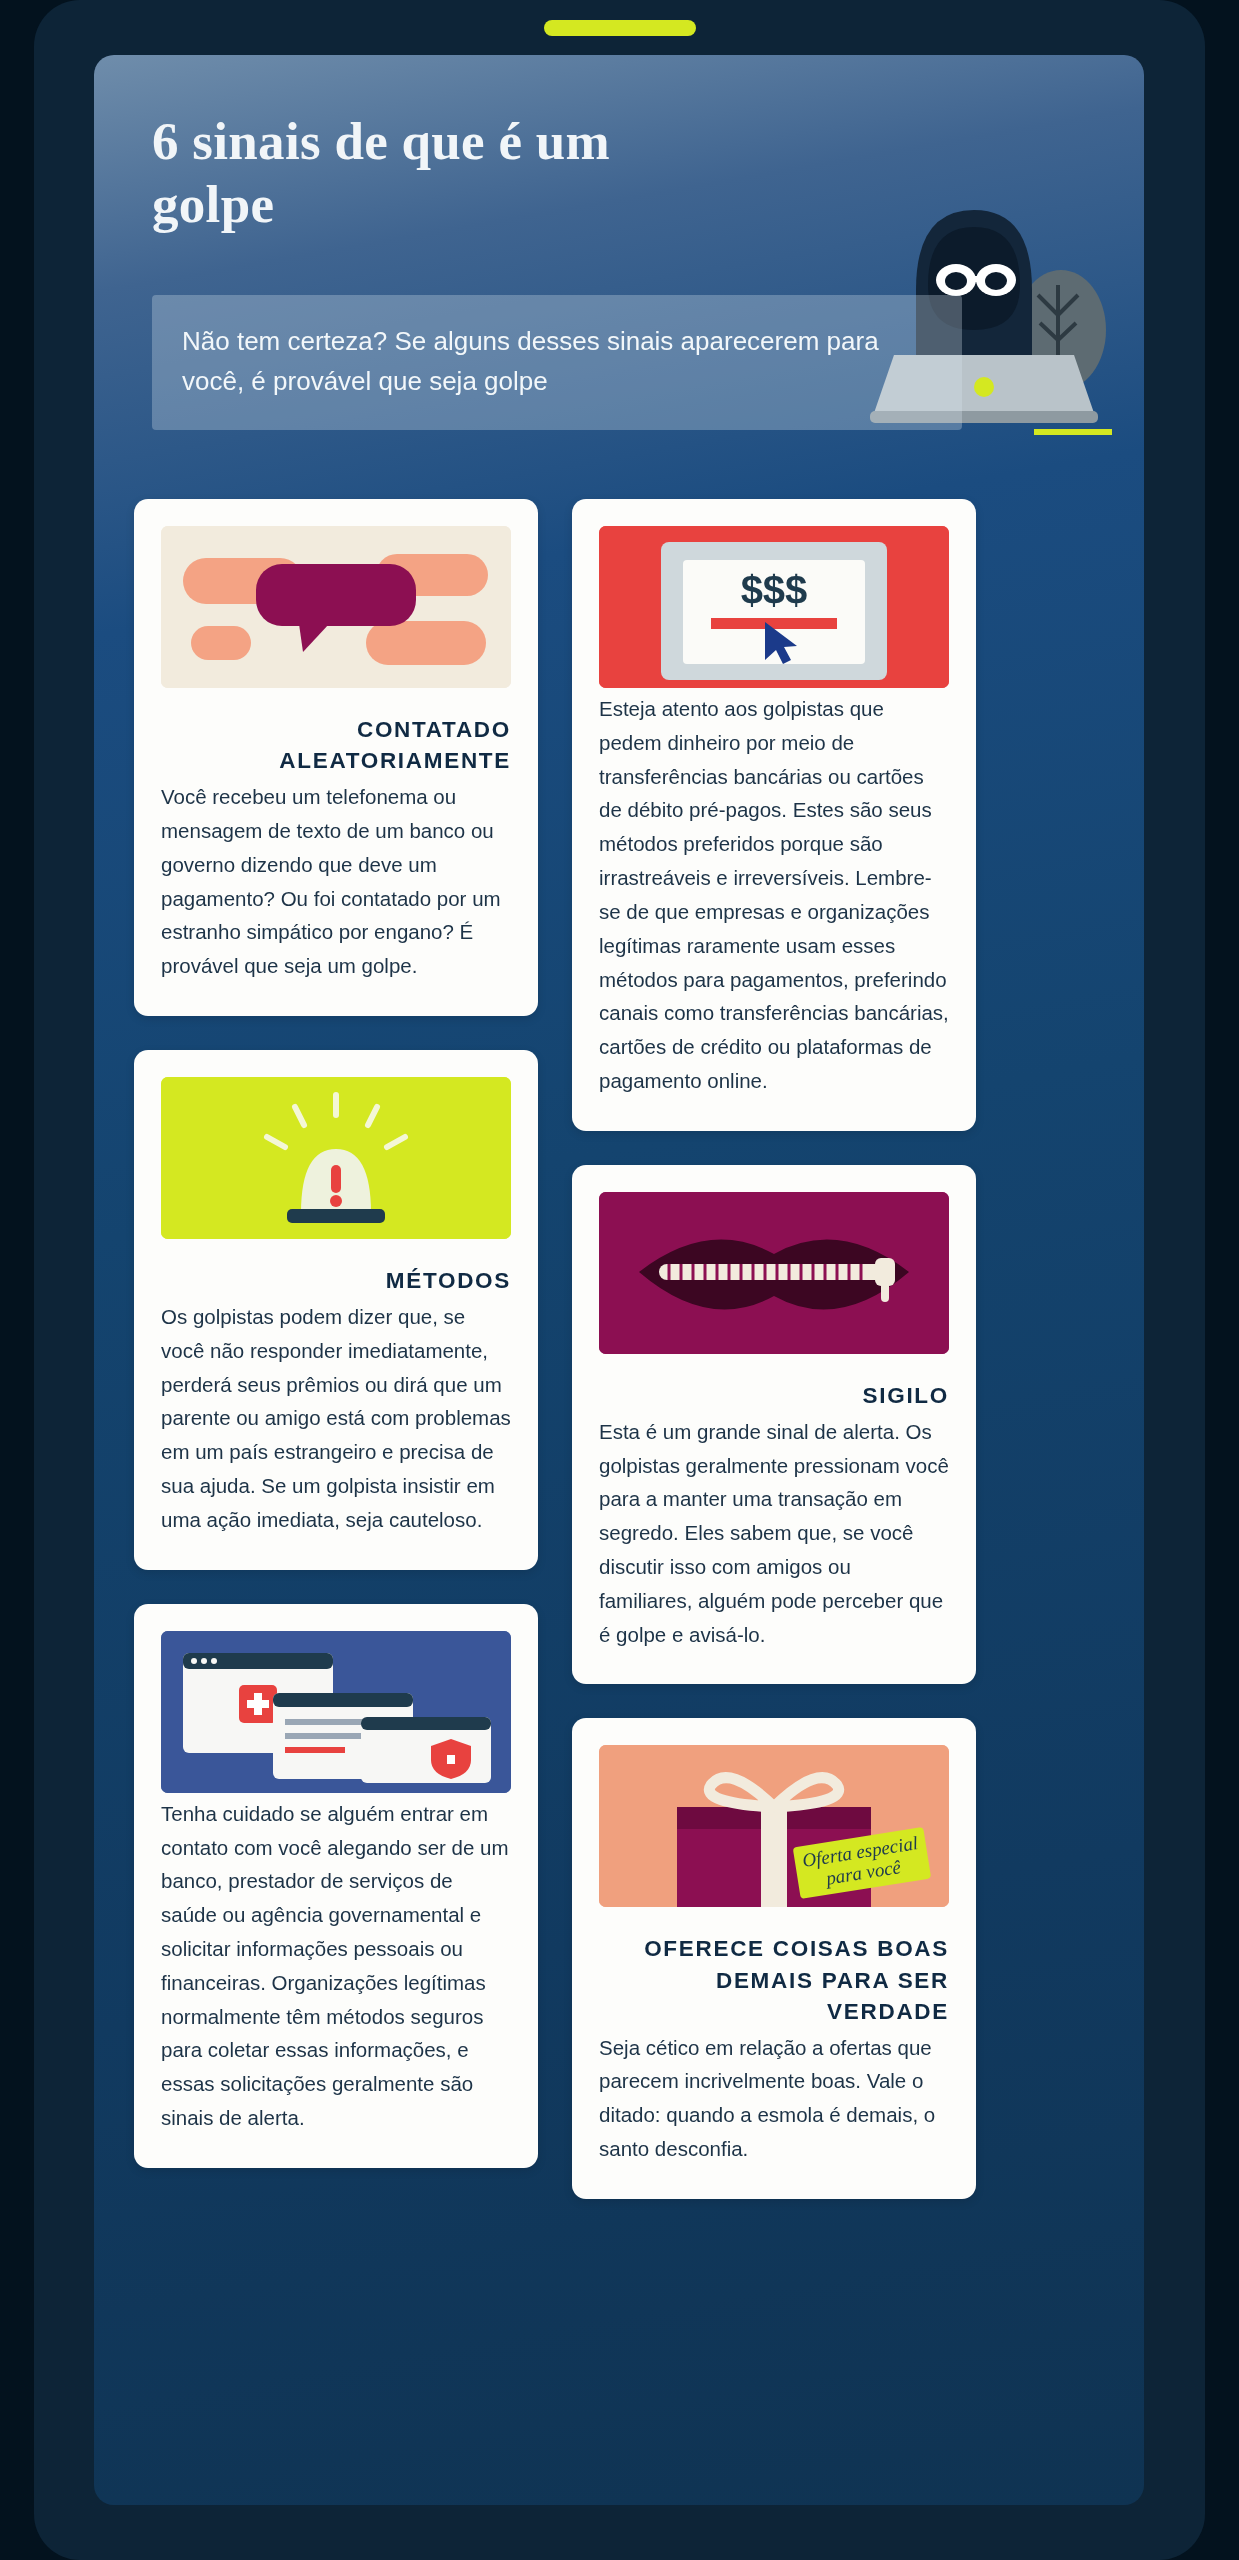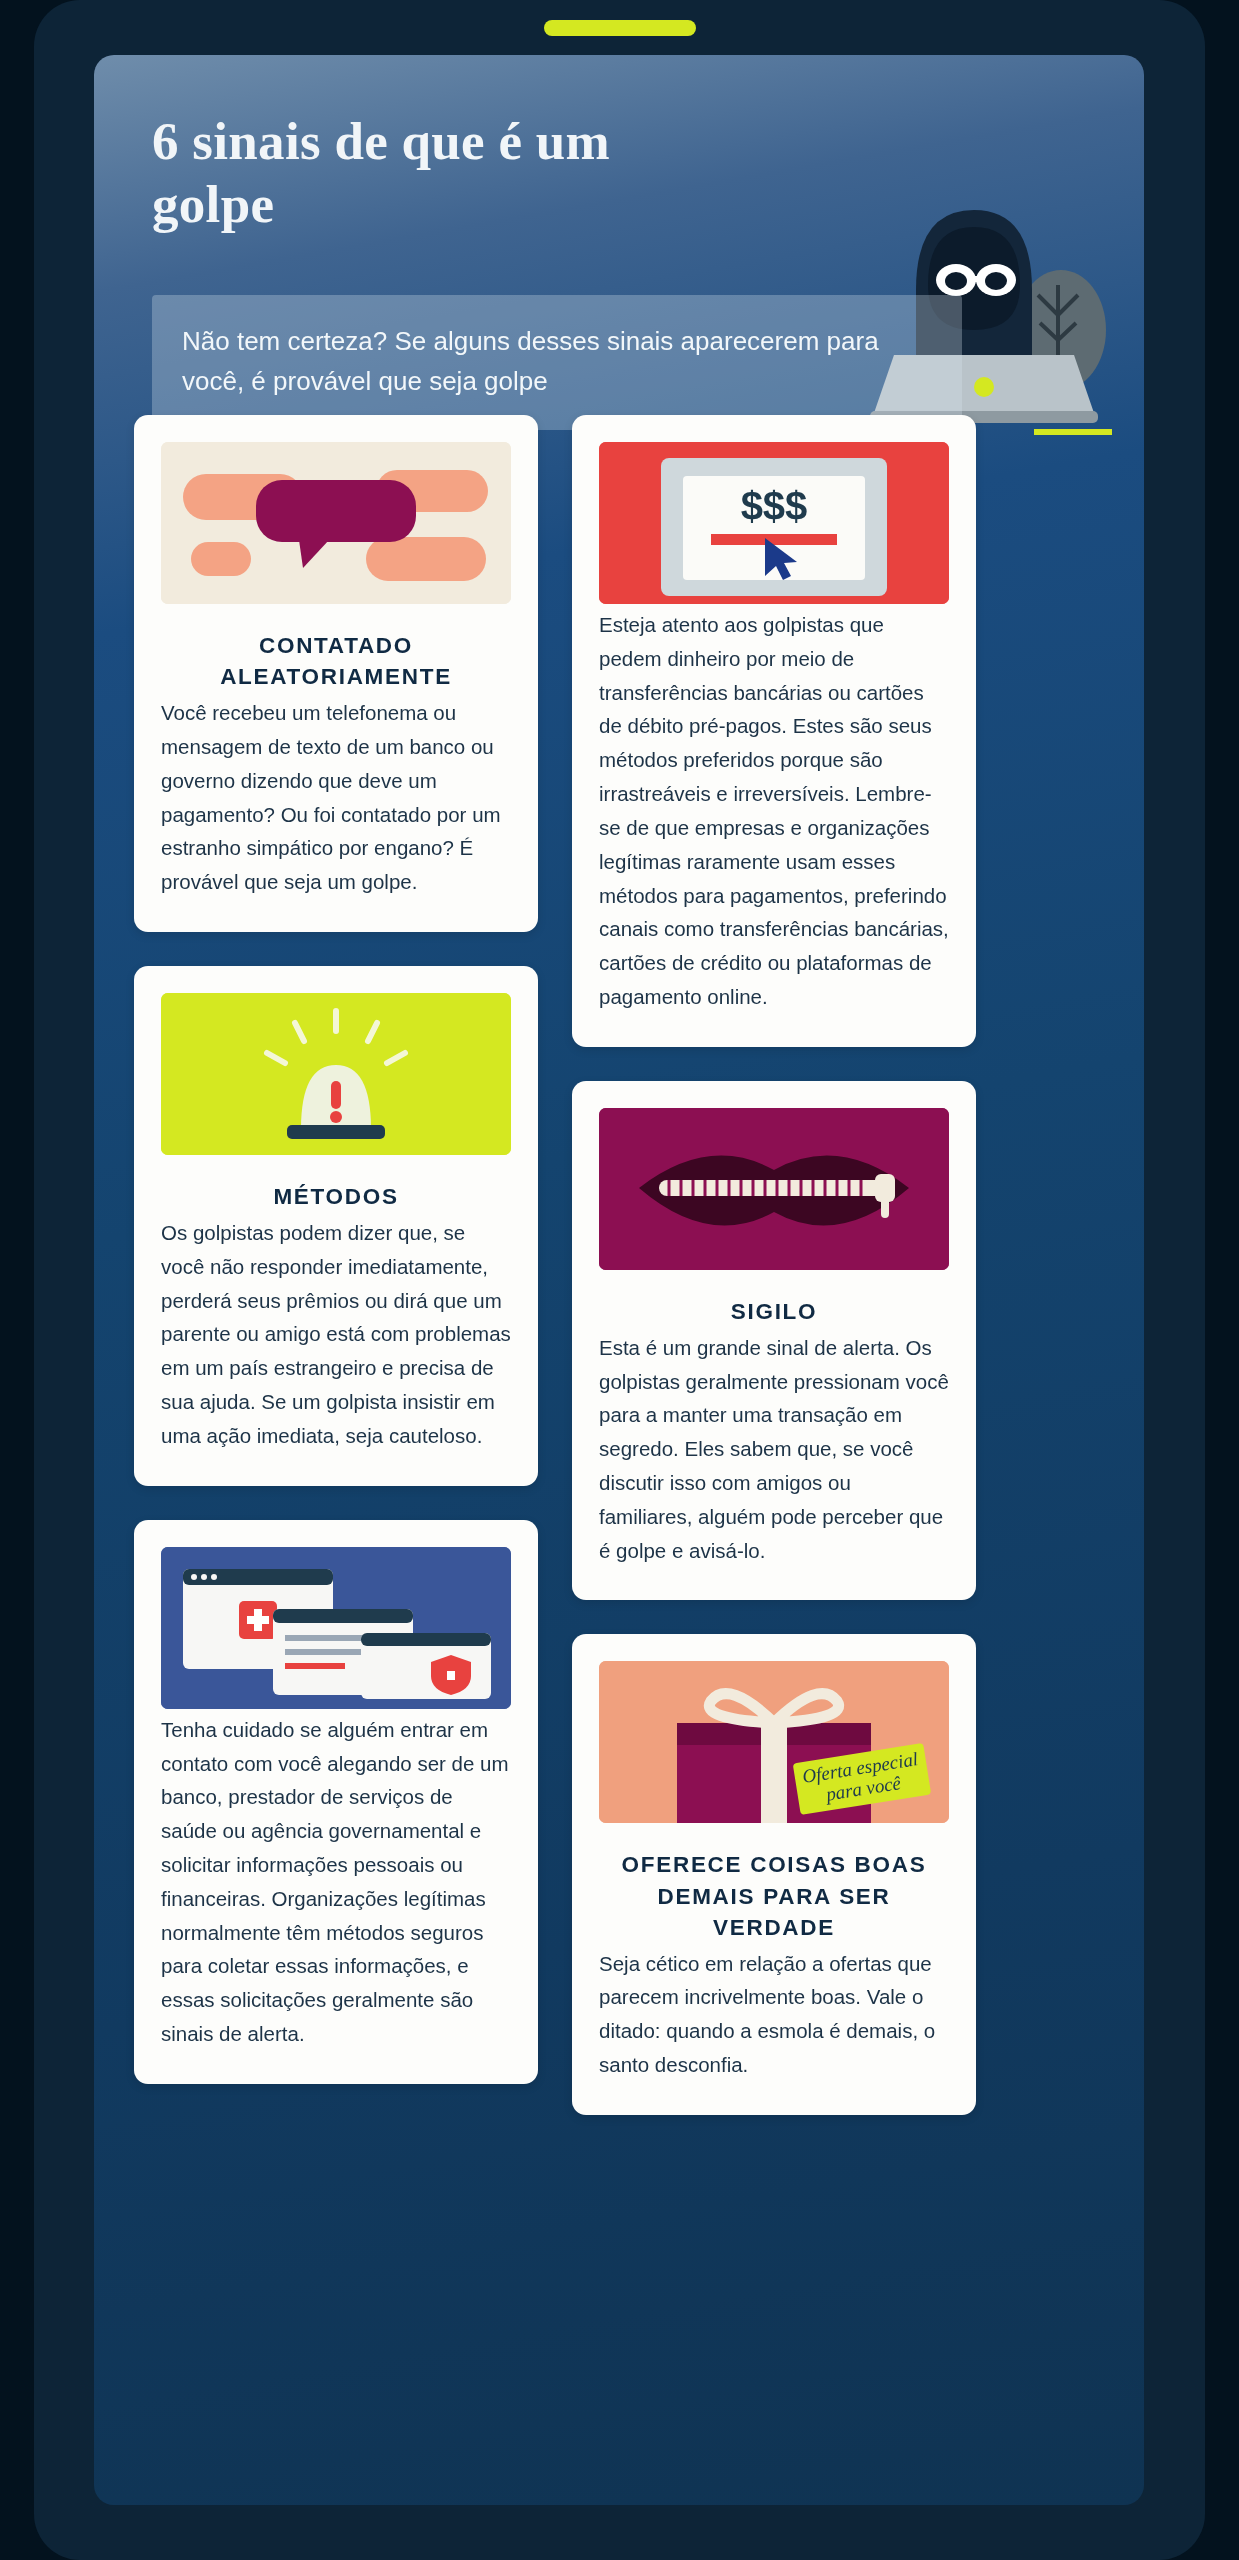--- a/index.html
+++ b/index.html
@@ -42,21 +42,21 @@
     width: 1050px;
     height: 2450px;
     border-radius: 20px;
     background: linear-gradient(170deg, #6f8dab 0%, #3f6490 9%, #1b4c80 22%, #14446f 45%, #113a60 75%, #0f3352 100%);
     overflow: hidden;
   }
 
   
   .header {
     position: relative;
-    height: 360px;
+    height: 444px;
     padding-left: 8px;
   }
 
   .header-title {
     position: absolute;
     left: 58px;
     top: 55px;
     width: 560px;
     font-family: "Liberation Serif", serif;
     font-weight: 700;
@@ -108,21 +108,21 @@
   .card-art {
     width: 100%;
     height: 162px;
     border-radius: 7px;
     overflow: hidden;
     position: relative;
   }
 
   .card-title {
     margin-top: 26px;
-    text-align: center;
+    text-align: right;
     font-size: 22.5px;
     font-weight: 700;
     letter-spacing: 1.7px;
     line-height: 1.38;
     color: #102a43;
   }
 
   .card-body {
     margin-top: 4px;
     font-size: 20.5px;

